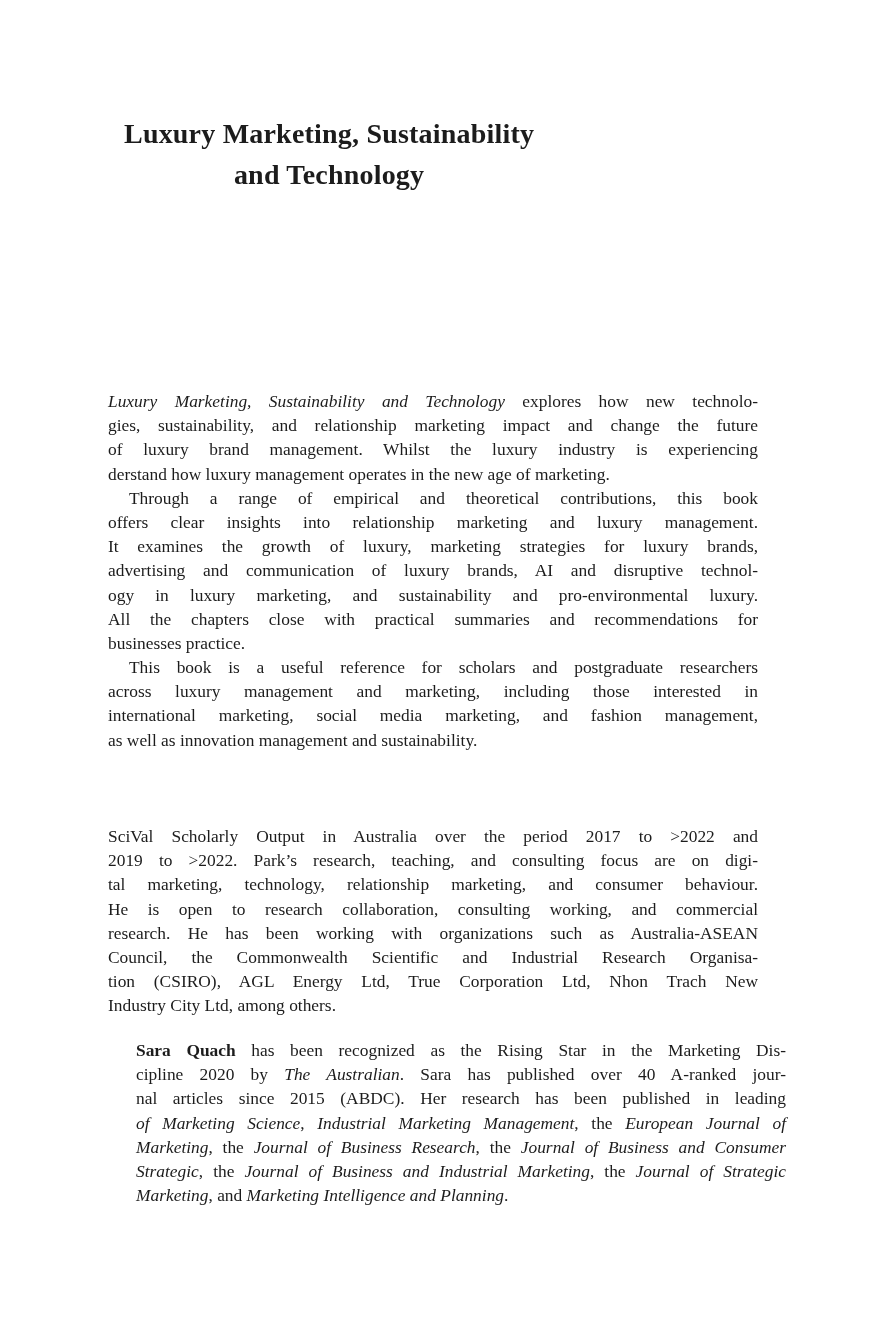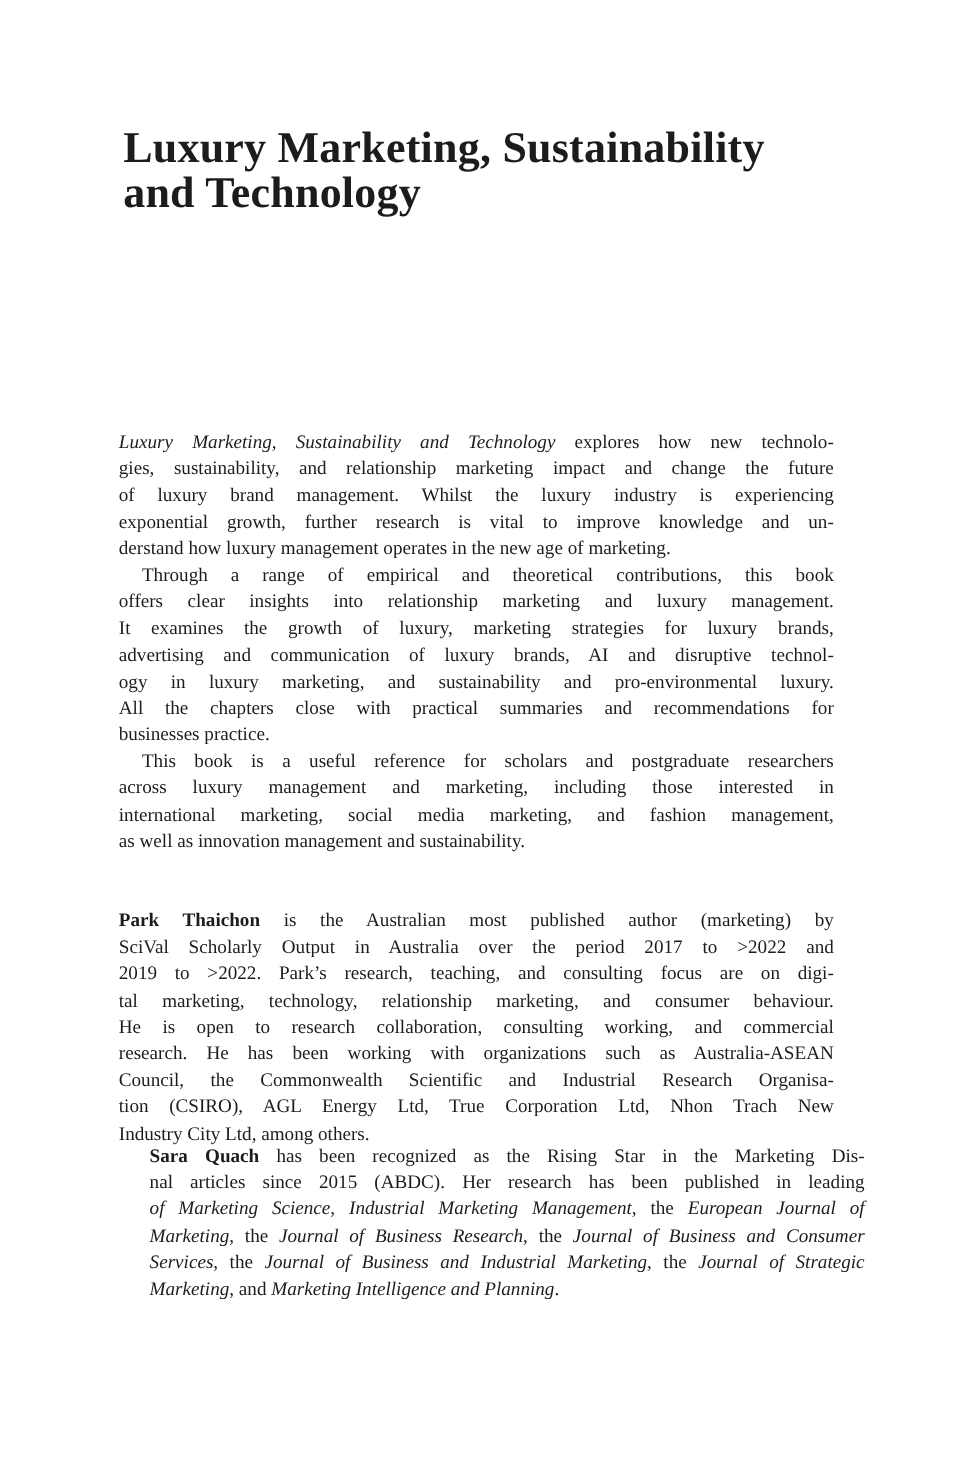--- a/index.html
+++ b/index.html
@@ -2,23 +2,23 @@
 <html><head>
 <meta charset="utf-8">
 <style>
   html, body { margin: 0; padding: 0; background: #ffffff; }
   body {
     width: 884px; height: 1327px; position: relative; overflow: hidden;
     color: #1c1c1c;
     font-family: "Liberation Serif", "DejaVu Serif", serif;
   }
   .title {
-    position: absolute; left: 112px; top: 113px;
-    font-size: 40px; font-weight: bold; line-height: 41px;
-    letter-spacing: 0.2px; margin: 0;
+    position: absolute; left: 124px; top: 113px;
+    font-size: 28px; font-weight: bold; line-height: 41px;
+    letter-spacing: 0.2px; margin: 0; text-align: center;
   }
   .title .tl { display: block; white-space: nowrap; }
   .block { position: absolute; left: 108px; width: 650px; }
   .line {
     display: block; height: 24.2px; line-height: 24.2px;
     font-size: 17.4px; white-space: nowrap;
     text-align: justify; text-align-last: justify;
   }
   .line.last { text-align-last: left; }
   .line.indent { padding-left: 21px; }
@@ -34,52 +34,51 @@
 <h1 class="title">
   <span class="tl">Luxury Marketing, Sustainability</span>
   <span class="tl">and Technology</span>
 </h1>
 
 <div class="block" id="blurb">
   <div>
     <span class="line"><i>Luxury Marketing, Sustainability and Technology</i><span> explores how new technolo-</span></span>
     <span class="line">gies, sustainability, and relationship marketing impact and change the future</span>
     <span class="line">of luxury brand management. Whilst the luxury industry is experiencing</span>
-    <span class="line">exponential growth, further research is vital to improve knowledge and un-</span>
     <span class="line last">derstand how luxury management operates in the new age of marketing.</span>
   </div>
   <div>
     <span class="line indent">Through a range of empirical and theoretical contributions, this book</span>
     <span class="line">offers clear insights into relationship marketing and luxury management.</span>
     <span class="line">It examines the growth of luxury, marketing strategies for luxury brands,</span>
     <span class="line">advertising and communication of luxury brands, AI and disruptive technol-</span>
     <span class="line">ogy in luxury marketing, and sustainability and pro-environmental luxury.</span>
     <span class="line">All the chapters close with practical summaries and recommendations for</span>
     <span class="line last">businesses practice.</span>
   </div>
   <div>
     <span class="line indent">This book is a useful reference for scholars and postgraduate researchers</span>
     <span class="line">across luxury management and marketing, including those interested in</span>
     <span class="line">international marketing, social media marketing, and fashion management,</span>
     <span class="line last">as well as innovation management and sustainability.</span>
   </div>
 </div>
 
 <div class="block" id="bio1">
-  <span class="line"><b>Park Thaichon</b><span> is the Australian most published author (marketing) by</span></span>
   <span class="line">SciVal Scholarly Output in Australia over the period 2017 to &gt;2022 and</span>
   <span class="line">2019 to &gt;2022. Park’s research, teaching, and consulting focus are on digi-</span>
   <span class="line">tal marketing, technology, relationship marketing, and consumer behaviour.</span>
   <span class="line">He is open to research collaboration, consulting working, and commercial</span>
   <span class="line">research. He has been working with organizations such as Australia-ASEAN</span>
   <span class="line">Council, the Commonwealth Scientific and Industrial Research Organisa-</span>
   <span class="line">tion (CSIRO), AGL Energy Ltd, True Corporation Ltd, Nhon Trach New</span>
   <span class="line last">Industry City Ltd, among others.</span>
 </div>
 
 <div class="block" id="bio2">
   <span class="line"><b>Sara Quach</b><span> has been recognized as the Rising Star in the Marketing Dis-</span></span>
+  <span class="line"><span>cipline 2020 by </span><i>The Australian</i><span>. Sara has published over 40 A-ranked jour-</span></span>
   <span class="line">nal articles since 2015 (ABDC). Her research has been published in leading</span>
   <span class="line"><i>of Marketing Science</i><span>, </span><i>Industrial Marketing Management</i><span>, the </span><i>European Journal of</i></span>
   <span class="line"><i>Marketing</i><span>, the </span><i>Journal of Business Research</i><span>, the </span><i>Journal of Business and Consumer</i></span>
-  <span class="line"><i>Services</i><span>, the </span><i>Journal of Business and Industrial Marketing</i><span>, the </span><i>Journal of Strategic</i></span>
+  <span class="line"><i>Strategic</i><span>, the </span><i>Journal of Business and Industrial Marketing</i><span>, the </span><i>Journal of Strategic</i></span>
   <span class="line last"><i>Marketing</i><span>, and </span><i>Marketing Intelligence and Planning</i><span>.</span></span>
 </div>
 
 </body></html>

